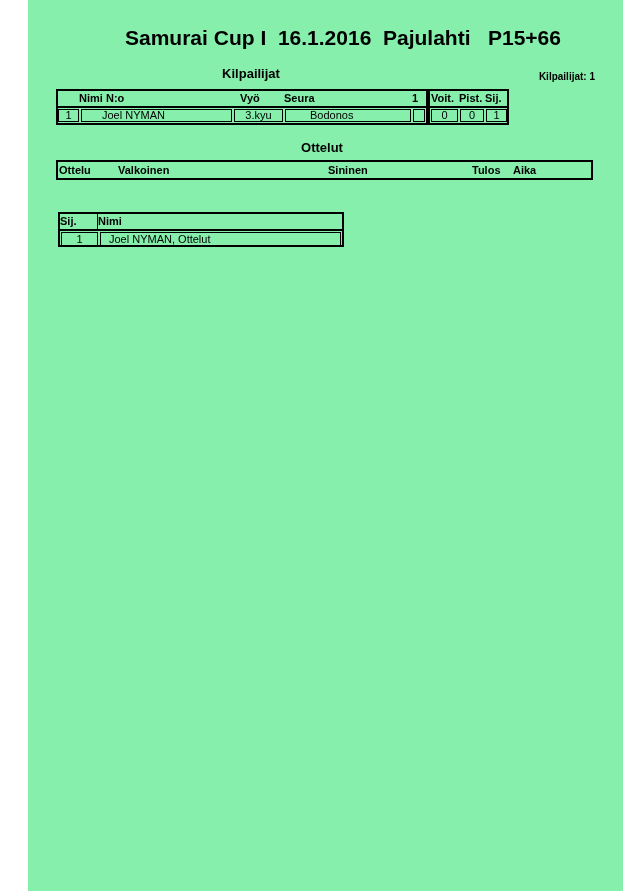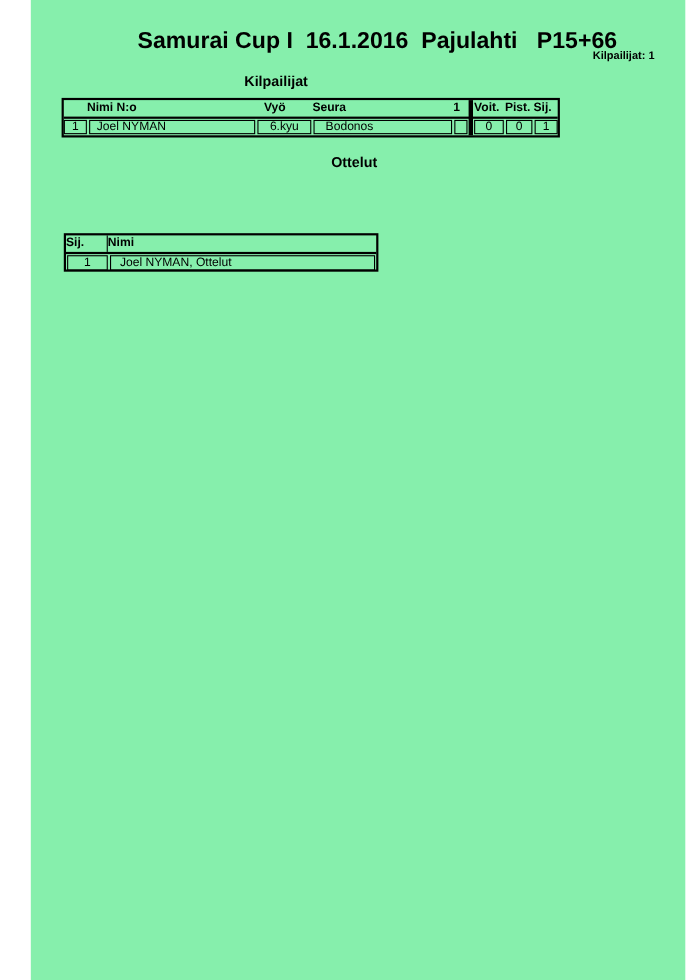--- a/index.html
+++ b/index.html
@@ -17,21 +17,21 @@
     position: absolute;
     left: 0; top: 26px;
     width: 630px;
     text-align: center;
     font-size: 21px;
     font-weight: bold;
     white-space: pre;
   }
   .participants-count {
     position: absolute;
-    top: 46px; right: 28px;
+    top: 71px; right: 28px;
     font-size: 10px;
     font-weight: bold;
   }
   .sec-title {
     position: absolute;
     width: 200px;
     text-align: center;
     font-size: 13px;
     font-weight: bold;
   }
@@ -92,23 +92,23 @@
   #tbl-competitors .hc-name   { left: 21px;  width: 161px; }
   #tbl-competitors .hc-belt   { left: 182px; width: 44px; }
   #tbl-competitors .hc-club   { left: 226px; width: 128px; }
   #tbl-competitors .hc-m1     { left: 354px; width: 15px; }
   #tbl-competitors .hc-wins   { left: 373px; width: 28px; }
   #tbl-competitors .hc-points { left: 401px; width: 26px; }
   #tbl-competitors .hc-place  { left: 427px; width: 22px; }
   #tbl-competitors .thick-div { left: 368px; }
   #tbl-competitors .dcell     { top: 18px; height: 13px; }
   #tbl-competitors .dc-no     { left: 0;     width: 21px; }
-  #tbl-competitors .dc-name   { left: 23px;  width: 151px; padding-left: 6px; }
+  #tbl-competitors .dc-name   { left: 23px;  width: 151px; padding-left: 20px; }
   #tbl-competitors .dc-belt   { left: 176px; width: 49px; }
-  #tbl-competitors .dc-club   { left: 227px; width: 126px; padding-left: 10px; }
+  #tbl-competitors .dc-club   { left: 227px; width: 126px; padding-left: 24px; }
   #tbl-competitors .dc-m1     { left: 355px; width: 12px; }
   #tbl-competitors .dc-wins   { left: 373px; width: 27px; }
   #tbl-competitors .dc-points { left: 402px; width: 24px; }
   #tbl-competitors .dc-place  { left: 428px; width: 21px; }
 
   
   #tbl-matches .hcell   { top: 1px; }
   #tbl-matches .hc-match { left: 1px;   width: 60px; }
   #tbl-matches .hc-white { left: 60px;  width: 115px; }
   #tbl-matches .hc-blue  { left: 270px; width: 125px; }
@@ -142,31 +142,38 @@
     <div class="hcell hc-m1">1</div>
     <div class="hcell hc-wins">Voit.</div>
     <div class="hcell hc-points">Pist.</div>
     <div class="hcell hc-place">Sij.</div>
     <div class="hsep"></div>
     <div class="thick-div"></div>
 
     <div>
       <div class="dcell dc-no">1</div>
       <div class="dcell left dc-name">Joel NYMAN</div>
-      <div class="dcell dc-belt">6.kyu</div>
+      <div class="dcell dc-belt">3.kyu</div>
       <div class="dcell left dc-club">Bodonos</div>
       <div class="dcell dc-m1"></div>
       <div class="dcell dc-wins">0</div>
       <div class="dcell dc-points">0</div>
       <div class="dcell dc-place">1</div>
     </div>
   </div>
 
   <div class="sec-title" id="sec-ottelut">Ottelut</div>
 
+  <div class="tbl" id="tbl-matches">
+    <div class="hcell left hc-match">Ottelu</div>
+    <div class="hcell hc-white">Valkoinen</div>
+    <div class="hcell hc-blue">Sininen</div>
+    <div class="hcell hc-result">Tulos</div>
+    <div class="hcell hc-time">Aika</div>
+  </div>
 
 
   <div class="tbl" id="tbl-results">
     <div class="hcell hc-place">Sij.</div>
     <div class="hcell hc-name">Nimi</div>
     <div class="vsep"></div>
     <div class="hsep"></div>
 
     <div>
       <div class="dcell dc-place">1</div>

